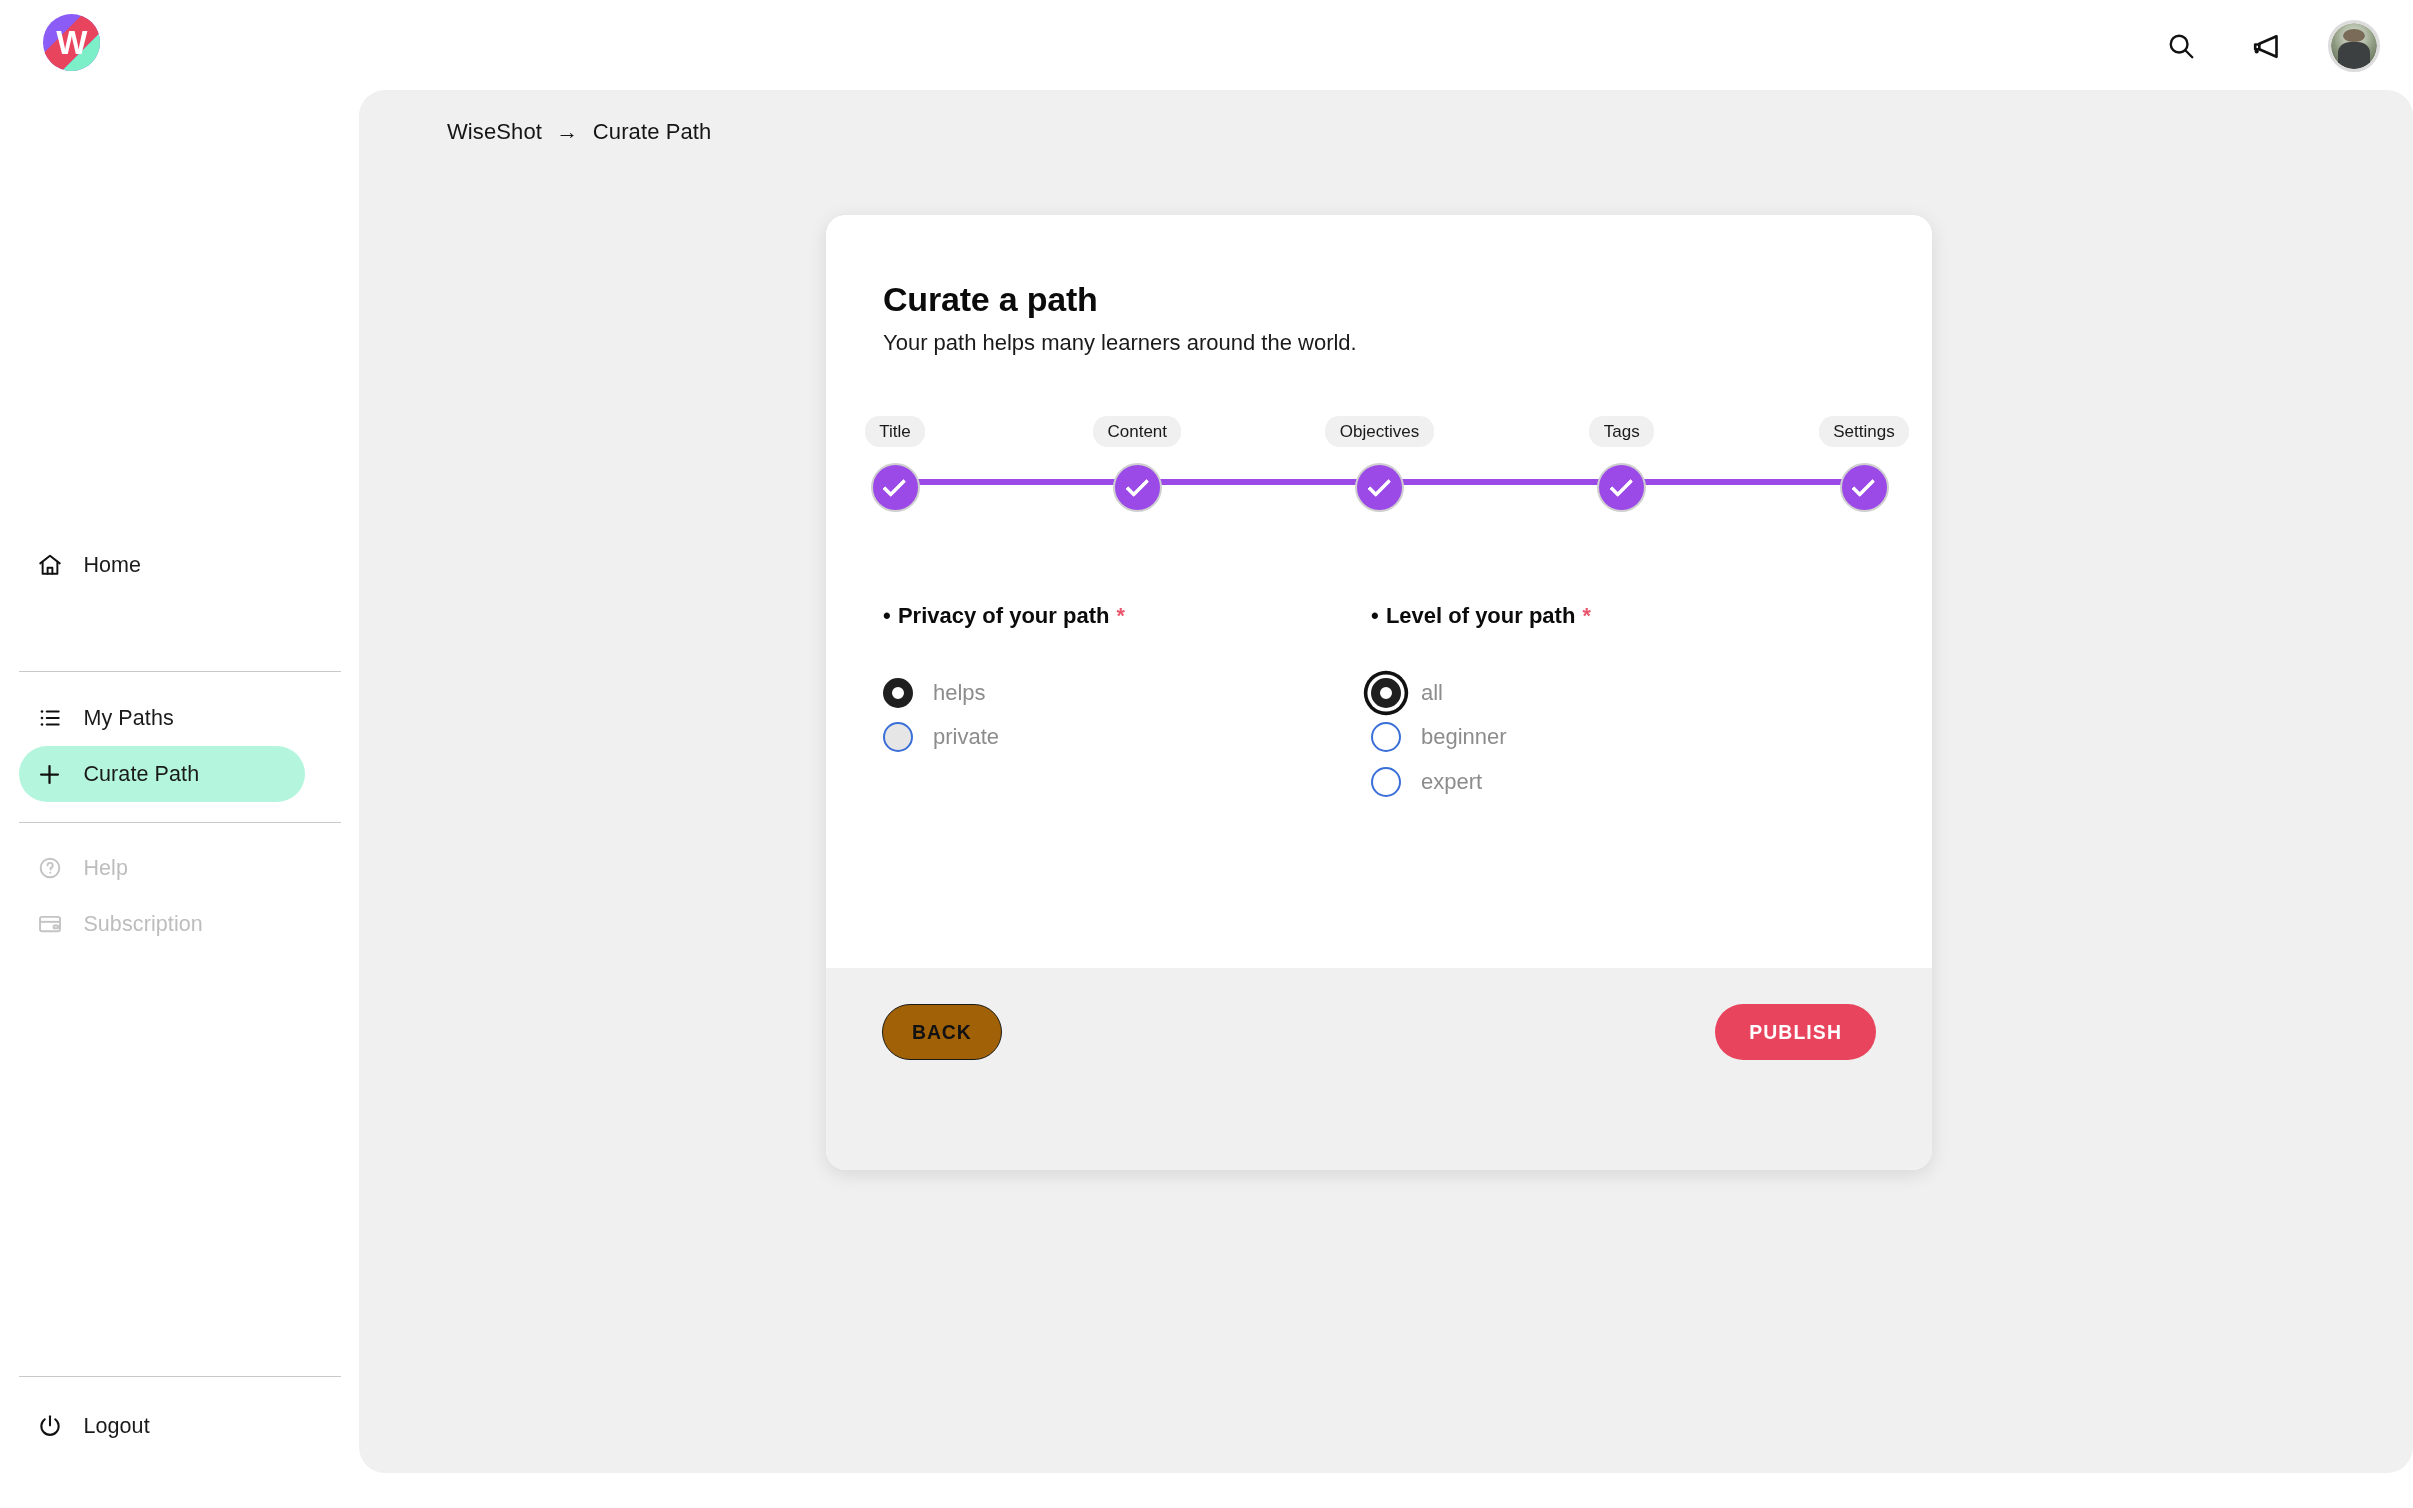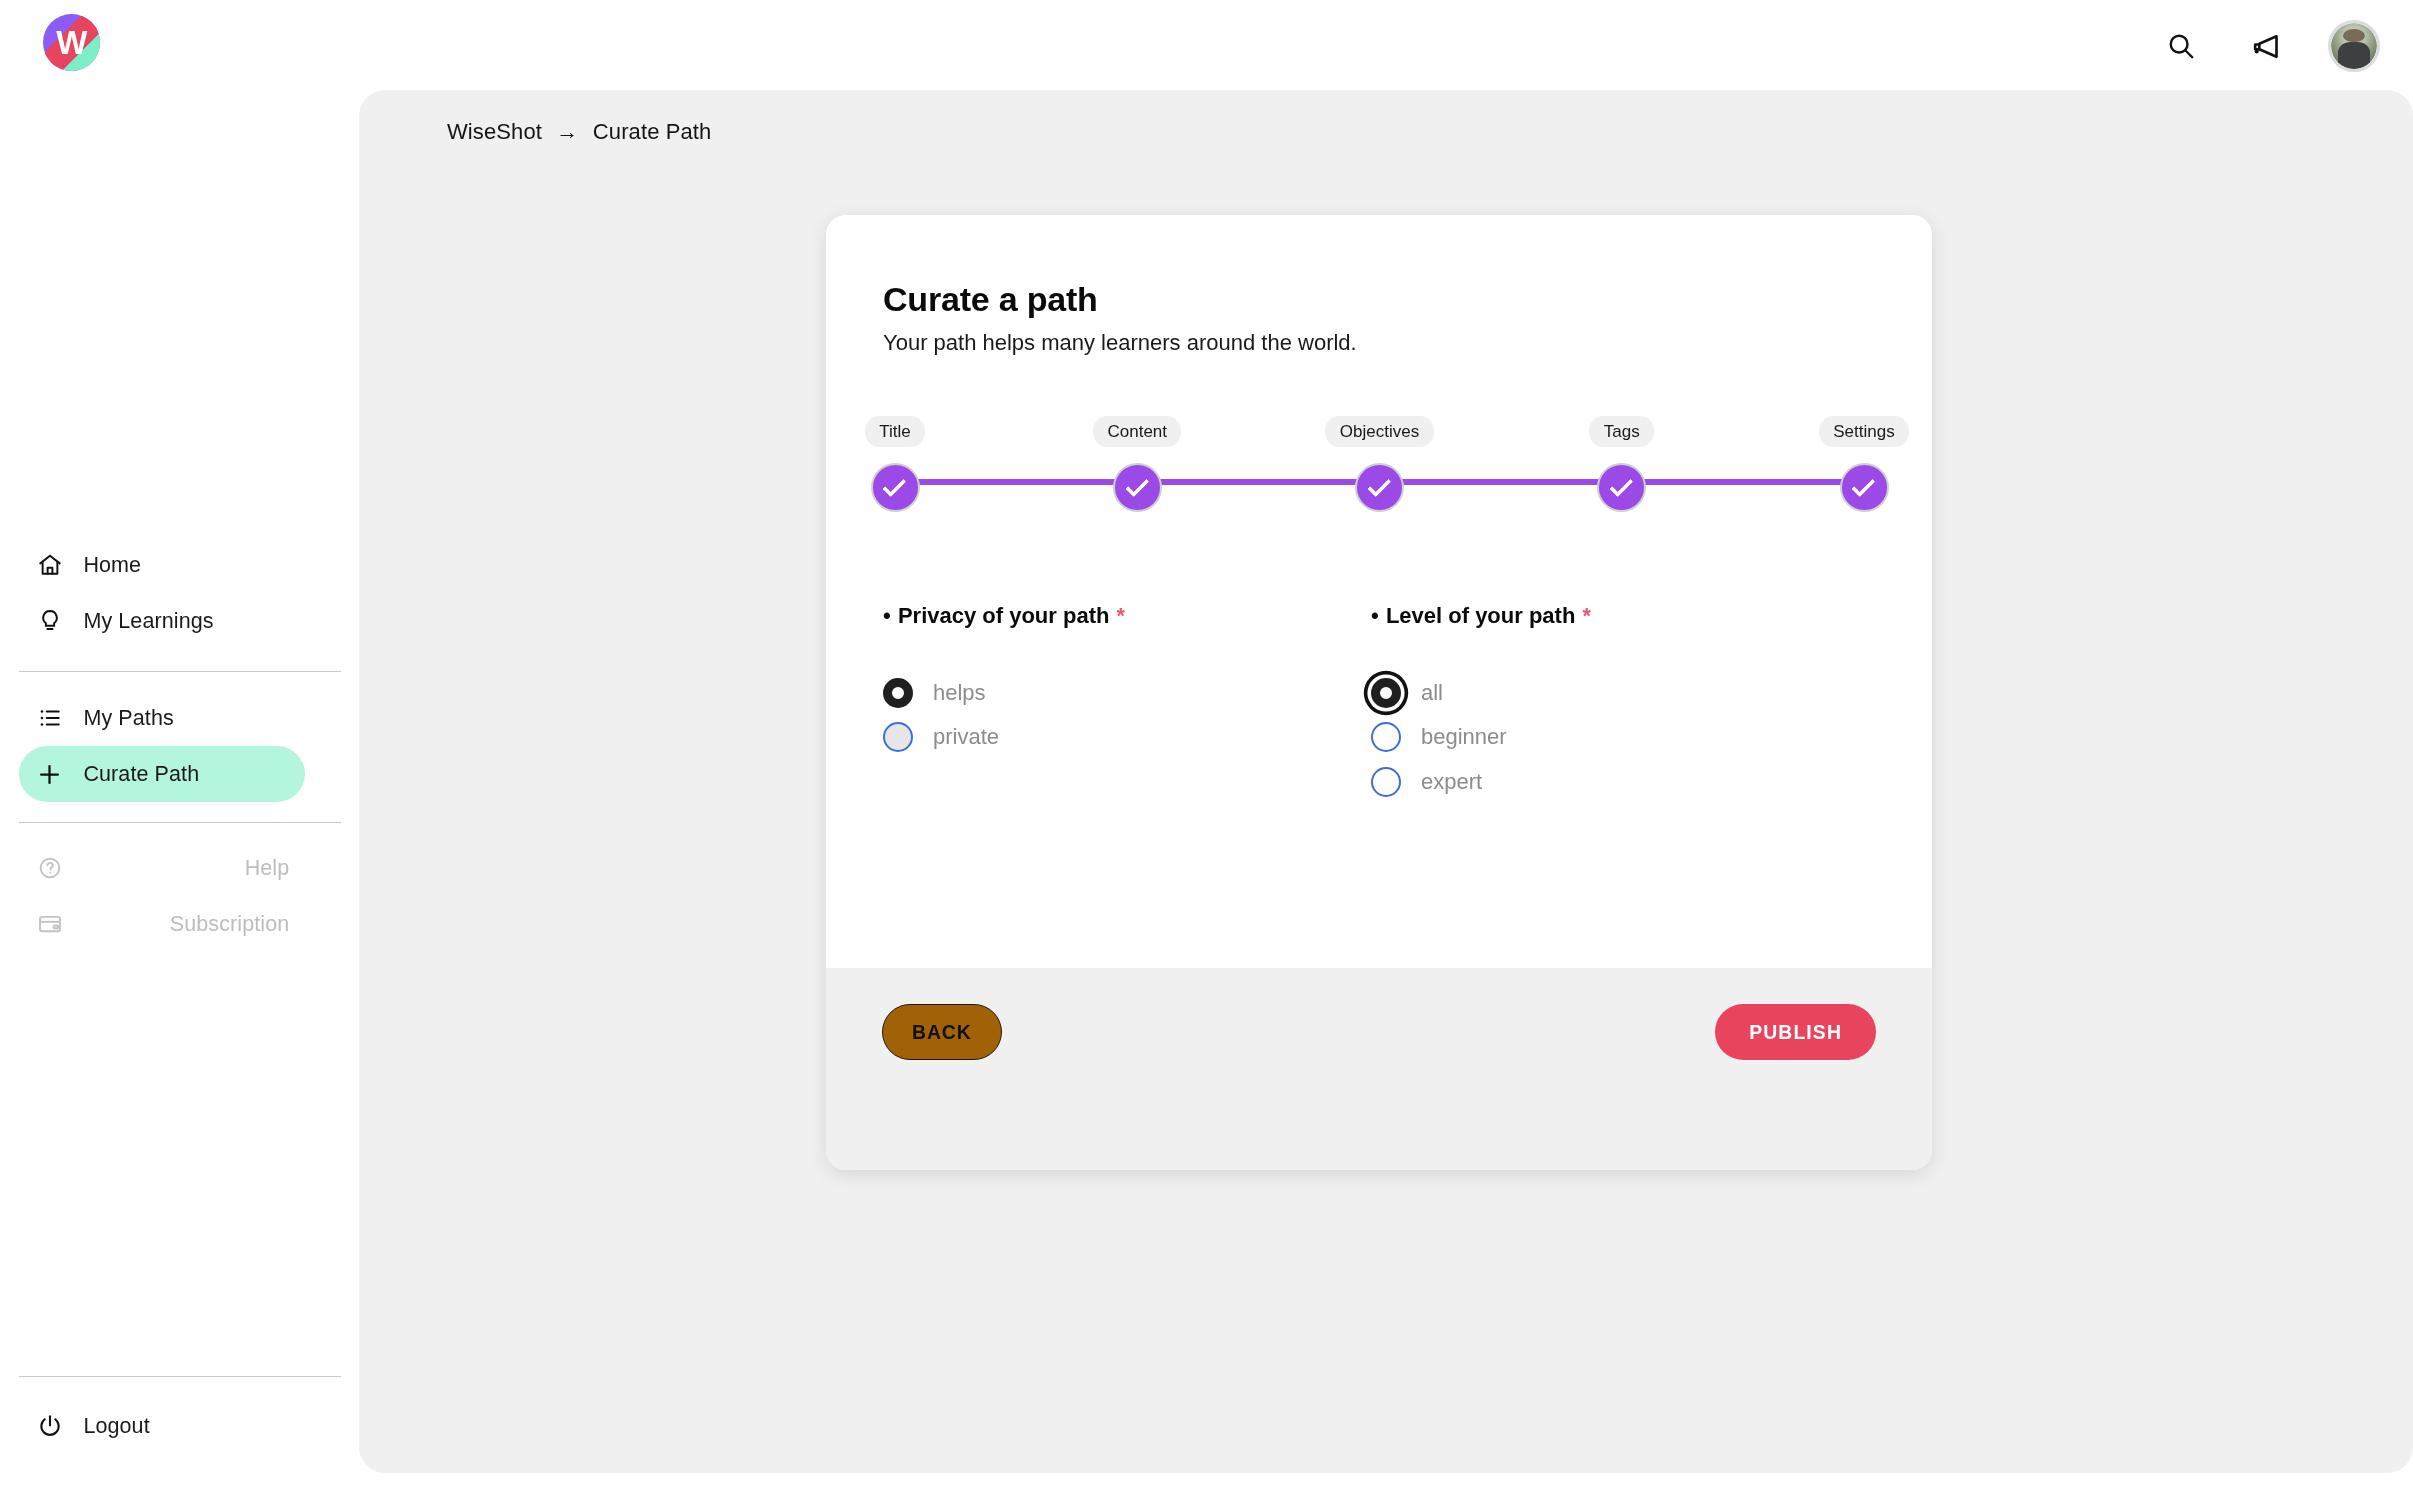--- a/index.html
+++ b/index.html
@@ -98,21 +98,21 @@
   .nav-item .nav-ico {
     width: 30px; height: 30px;
     display: flex; align-items: center; justify-content: center;
     flex: 0 0 30px;
   }
   .nav-item .nav-label {
     font-size: 21.5px; color: #1a1a1a; font-weight: 400;
     letter-spacing: 0.1px;
   }
   .nav-item.active { background: #b4f5dd; }
-  .nav-item.disabled { cursor: default; justify-content: space-between; }
+  .nav-item.disabled { cursor: default; }
   .nav-item.disabled .nav-label { color: #bdbdbd; }
   .divider {
     height: 1.4px; background: #c9c9c9;
     margin: 0 18.7px;
   }
 
   
   .main-panel {
     position: absolute; left: 359px; top: 90px;
     width: 2054px; height: 1383px;
@@ -284,29 +284,20 @@
     <div class="nav-item">
       <span class="nav-ico">
         <svg width="26" height="26" viewBox="0 0 24 24" fill="none" stroke="#111" stroke-width="1.8" stroke-linejoin="round" stroke-linecap="round">
           <path d="M3 10.5 L12 3.5 L21 10.5"></path>
           <path d="M5.2 9.6 V20 H18.8 V9.6"></path>
           <path d="M9.8 20 V14.6 H14.2 V20"></path>
         </svg>
       </span>
       <span class="nav-label">Home</span>
     </div>
-    <div class="nav-item">
-      <span class="nav-ico">
-        <svg width="26" height="26" viewBox="0 0 24 24" fill="none" stroke="#111" stroke-width="1.8" stroke-linecap="round">
-          <path d="M12 2.8 a6.3 6.3 0 0 0 -3.8 11.3 v2.2 h7.6 v-2.2 A6.3 6.3 0 0 0 12 2.8 Z"></path>
-          <line x1="9.6" y1="19.4" x2="14.4" y2="19.4"></line>
-        </svg>
-      </span>
-      <span class="nav-label">My Learnings</span>
-    </div>
   </div>
 
   <div class="divider" style="position:absolute; top:579px; width:322px;"></div>
 
   <div class="nav-group" style="top:598px;">
     <div class="nav-item">
       <span class="nav-ico">
         <svg width="26" height="26" viewBox="0 0 24 24" fill="none" stroke="#111" stroke-width="1.9" stroke-linecap="round">
           <line x1="9" y1="6" x2="20" y2="6"></line>
           <line x1="9" y1="12" x2="20" y2="12"></line>

